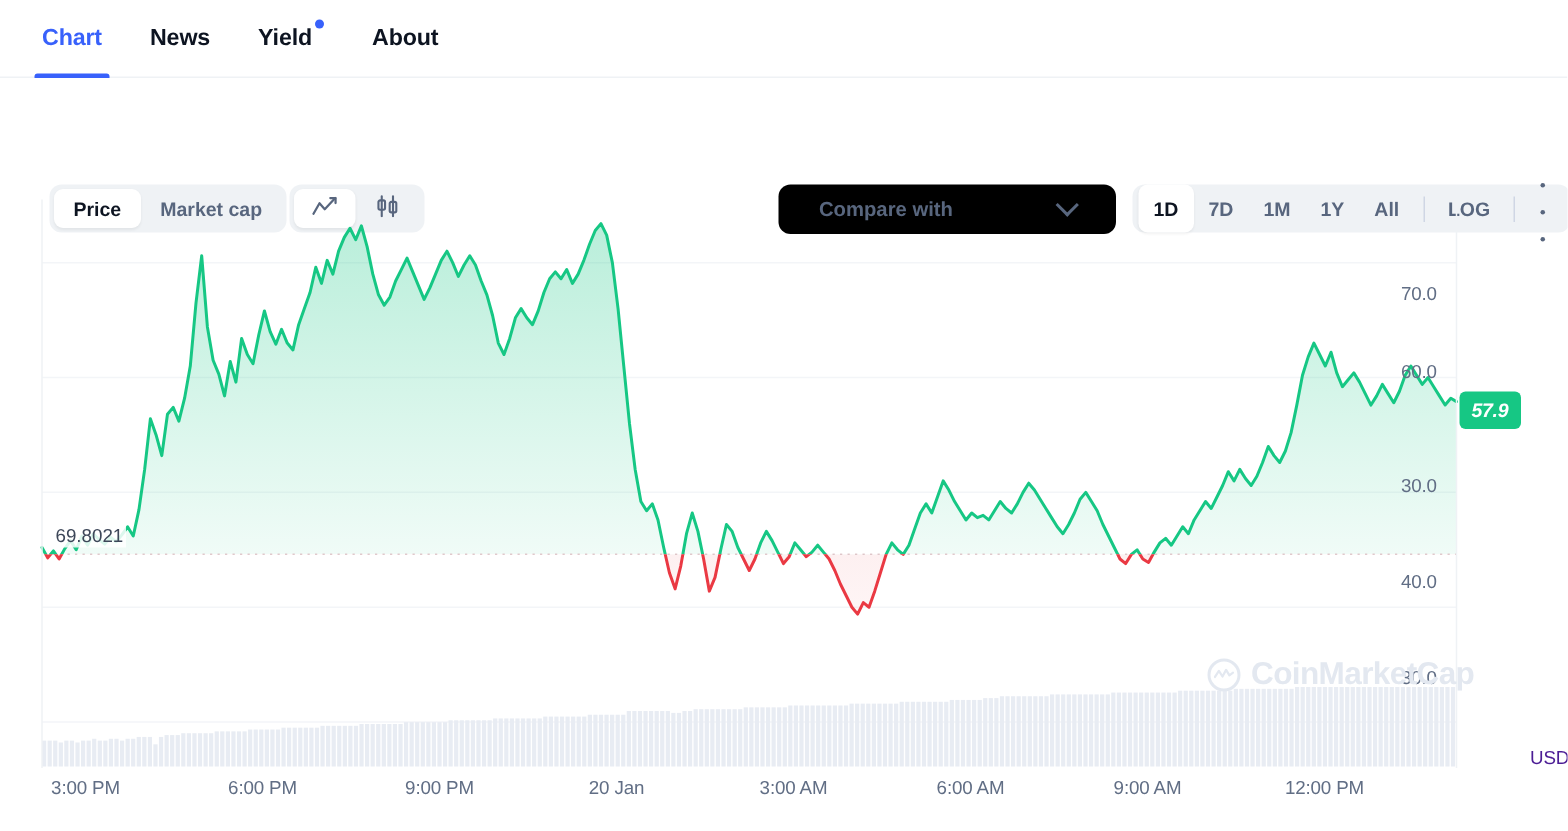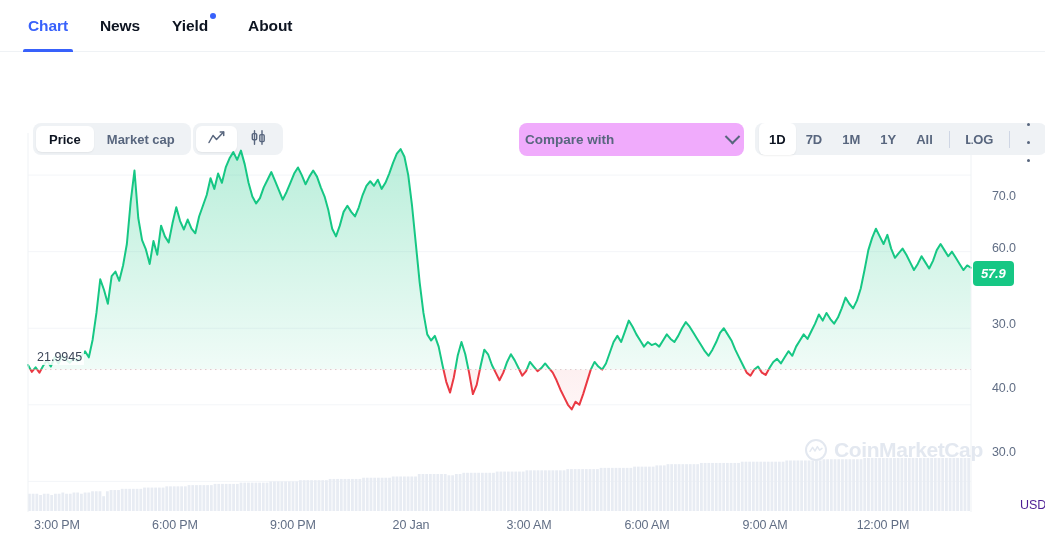--- a/index.html
+++ b/index.html
@@ -46,42 +46,42 @@
     padding: 0 13px; border-radius: 6px; font-size: 13px;
     font-weight: 600; color: #58667e; cursor: pointer; white-space: nowrap;
   }
   .pill.active { background: #fff; color: #0d1421; box-shadow: 0 1px 2px rgba(0,0,0,.06); }
   #group-metric { left: 33px; top: 71px; }
   #group-charttype { left: 193px; top: 71px; }
   #group-charttype .pill { padding: 0 12px; }
 
   .compare {
     position: absolute; left: 519px; top: 71px; width: 225px; height: 33px;
-    background: #f0abfc; border-radius: 8px; display: flex; align-items: center;
-    justify-content: space-between; padding: 0 6px; cursor: pointer;
+    background: #000000; border-radius: 8px; display: flex; align-items: center;
+    justify-content: space-between; padding: 0 27px; cursor: pointer;
   }
   .compare .lbl { font-size: 13.5px; font-weight: 600; color: #58667e; }
   .chev { width: 11px; height: 11px; border-right: 2px solid #58667e;
           border-bottom: 2px solid #58667e; transform: rotate(45deg) translate(-2px,-2px); }
 
   #group-range { left: 755px; top: 71px; padding: 3px 4px; }
   #group-range .pill { padding: 16px 10px; font-size: 13px; }
   .sep { width: 1px; height: 17px; background: #cfd6e4; margin: 0 6px; }
   .dots-btn { display:flex; align-items:center; justify-content:center;
               padding: 0 10px; height: 26px; cursor: pointer; }
   .dots-btn i { width:3px;height:3px;border-radius:50%;background:#58667e;
                 display:inline-block;margin:0 1.3px; }
 
   
   .chartwrap { position: absolute; left: 0; top: 122px; width: 1045px; height: 432px; }
   .axis-label {
     position: absolute; font-size: 12.5px; color: #616e85; font-weight: 400;
     letter-spacing: -0.1px;
   }
-  .ylab { left: 992px; transform: translateY(-50%); }
+  .ylab { left: 934px; transform: translateY(-50%); }
   .usd { left: 978px; font-weight: 400; color: #4c1d95; font-size: 12.5px; margin-left: 42px; }
   .xlab { transform: translateX(-50%); font-size: 12.5px; color: #616e85; }
 
   .startlabel {
     position: absolute; font-size: 12.5px; font-weight: 500; color: #3d4759;
     background: rgba(255,255,255,.85); padding: 1px 2px; white-space: nowrap;
   }
   .badge {
     position: absolute; background: #16c784; color: #fff;
     font-size: 13px; font-weight: 700; border-radius: 4px;
@@ -461,21 +461,21 @@
 
     
     <div class="axis-label ylab" style="top:74px">70.0</div>
     <div class="axis-label ylab" style="top:126px">60.0</div>
     <div class="axis-label ylab" style="top:202px">30.0</div>
     <div class="axis-label ylab" style="top:266px">40.0</div>
     <div class="axis-label ylab" style="top:330px">30.0</div>
     <div class="axis-label usd" style="top:376px">USD</div>
 
     
-    <div class="startlabel" style="left:35px; top:227px">21.9945</div>
+    <div class="startlabel" style="left:35px; top:227px">69.8021</div>
 
     
     <div class="badge" style="left:973px; top:139px">57.9</div>
 
     
     <div class="watermark" style="left:805px; top:316px">
       <span class="wm-ring">
         <svg width="14" height="10" viewBox="0 0 14 10" fill="none">
           <path d="M1 6.3 L3.6 2.3 L6 6.0 L8.4 1.6 L10.6 5.2 L13 3.4" stroke="#e3e8f0" stroke-width="1.5" stroke-linecap="round" stroke-linejoin="round"></path>
         </svg>

